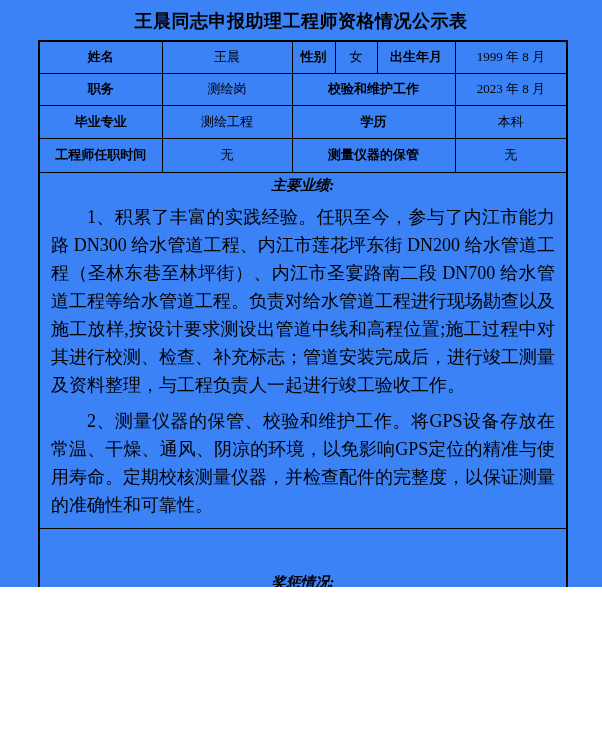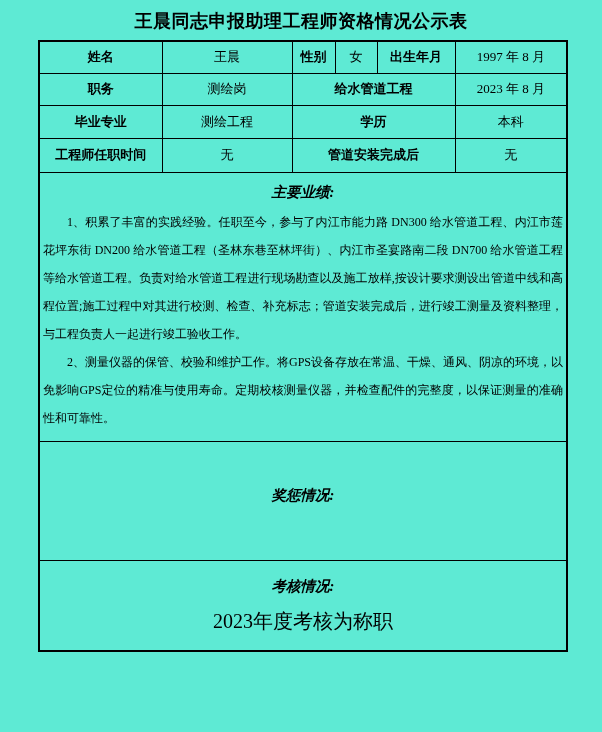--- a/index.html
+++ b/index.html
@@ -7,22 +7,22 @@
   body {
     width: 602px;
     height: 732px;
     background: #ffffff;
     color: #000000;
     font-family: "Liberation Serif", "DejaVu Serif", serif;
   }
   .page {
     position: relative;
     width: 602px;
-    height: 732px;
-    background: #5eead4;
+    height: 587px;
+    background: #3b82f6;
     overflow: hidden;
   }
   .doc-title {
     margin: 0;
     padding: 9px 0 7px 0;
     text-align: center;
     font-size: 18px;
     font-weight: 700;
     letter-spacing: 0.5px;
   }
@@ -54,22 +54,22 @@
     vertical-align: top;
     padding: 6px 9px 4px 8px;
   }
   .sec-label {
     font-weight: 700;
     font-style: italic;
     font-size: 14.5px;
     margin: 2px 0 6px 0;
   }
   .para {
-    margin: 0;
-    font-size: 12px;
+    margin: 8px;
+    font-size: 18px;
     line-height: 28px;
     text-indent: 2em;
     text-align: justify;
   }
   .sec-content {
     margin: 12px 0 0 0;
     font-size: 20px;
     font-style: normal;
     font-weight: 400;
   }
@@ -91,43 +91,43 @@
       <col style="width:112px">
     </colgroup>
 
     <tbody>
         <tr class="r-32">
       <td class="lbl">姓名</td>
       <td>王晨</td>
       <td class="lbl">性别</td>
       <td>女</td>
       <td class="lbl">出生年月</td>
-      <td>1997 年 8 月</td>
+      <td>1999 年 8 月</td>
     </tr>
 
     <tr class="r-32">
       <td class="lbl">职务</td>
       <td>测绘岗</td>
-      <td class="lbl" colspan="3">给水管道工程</td>
+      <td class="lbl" colspan="3">校验和维护工作</td>
       <td>2023 年 8 月</td>
     </tr>
 
 
     <tr class="r-33">
       <td class="lbl">毕业专业</td>
       <td>测绘工程</td>
       <td class="lbl" colspan="3">学历</td>
       <td>本科</td>
     </tr>
 
 
     <tr class="r-34">
       <td class="lbl">工程师任职时间</td>
       <td>无</td>
-      <td class="lbl" colspan="3">管道安装完成后</td>
+      <td class="lbl" colspan="3">测量仪器的保管</td>
       <td>无</td>
     </tr>
 
     <tr class="sec-achievements">
       <td class="section" colspan="6">
         <div class="sec-label">主要业绩:</div>
         <p class="para">1、积累了丰富的实践经验。任职至今，参与了内江市能力路 DN300 给水管道工程、内江市莲花坪东街 DN200 给水管道工程（圣林东巷至林坪街）、内江市圣宴路南二段 DN700 给水管道工程等给水管道工程。负责对给水管道工程进行现场勘查以及施工放样,按设计要求测设出管道中线和高程位置;施工过程中对其进行校测、检查、补充标志；管道安装完成后，进行竣工测量及资料整理，与工程负责人一起进行竣工验收工作。</p>
         <p class="para">2、测量仪器的保管、校验和维护工作。将GPS设备存放在常温、干燥、通风、阴凉的环境，以免影响GPS定位的精准与使用寿命。定期校核测量仪器，并检查配件的完整度，以保证测量的准确性和可靠性。</p>
       </td>
     </tr>

